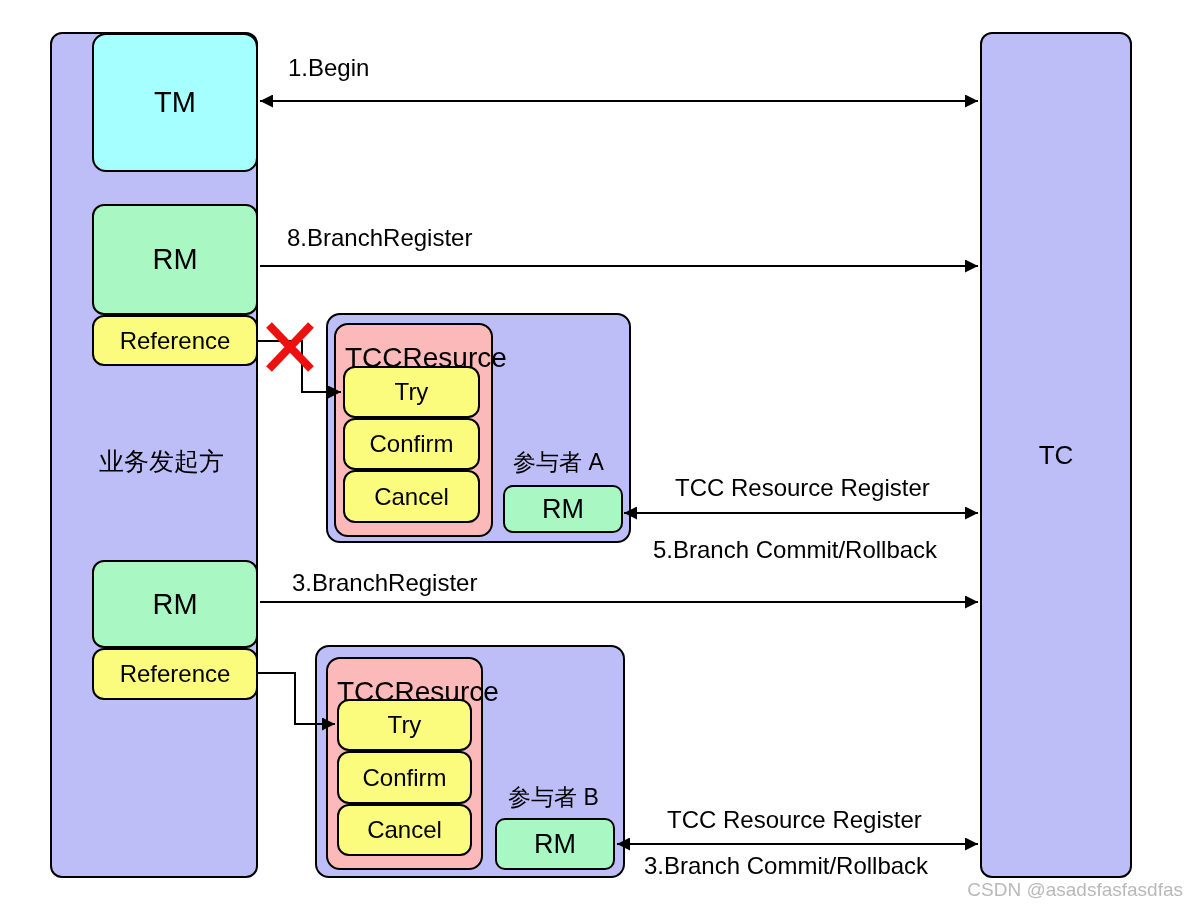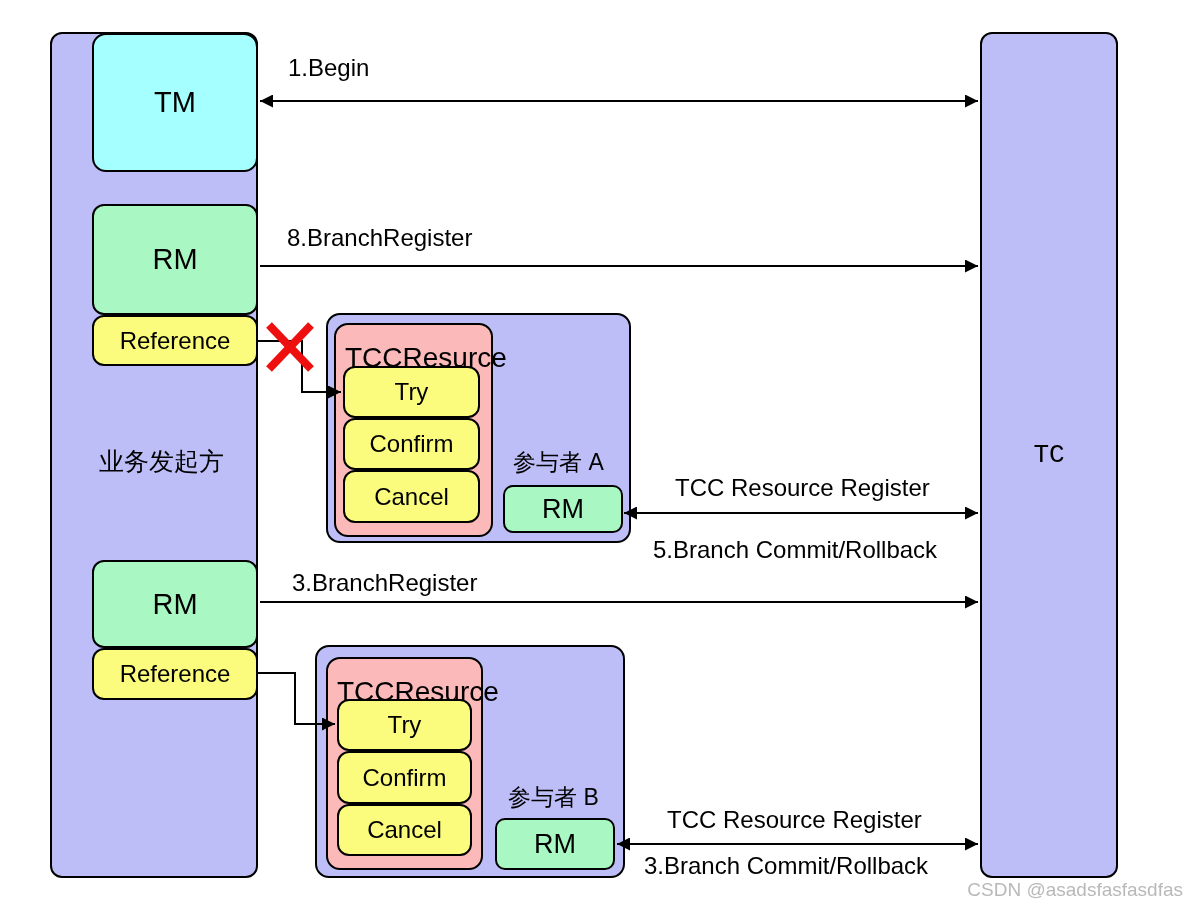--- a/index.html
+++ b/index.html
@@ -94,21 +94,21 @@
     <span>Confirm</span>
   </div>
   <div class="node yellow f24" style="left:337px; top:804px; width:135px; height:52px;">
     <span>Cancel</span>
   </div>
   <div class="container-label f23" style="left:508px; top:782px; font-size:23px;">参与者 B</div>
   <div class="node green f27" style="left:495px; top:818px; width:120px; height:52px; border-radius:10px;">
     <span>RM</span>
   </div>
 
-  <div class="node lavender f26" style="left:980px; top:32px; width:138px; height:846px;font-family:Liberation Mono, monospace;">
+  <div class="node lavender f26" style="left:980px; top:32px; width:152px; height:846px;">
     <span>TC</span>
   </div>
 
   <div class="msg" style="left:288px; top:54px;">1.Begin</div>
   <div class="msg" style="left:287px; top:224px;">8.BranchRegister</div>
   <div class="msg" style="left:292px; top:569px;">3.BranchRegister</div>
   <div class="msg" style="left:675px; top:474px;">TCC Resource Register</div>
   <div class="msg" style="left:653px; top:536px;">5.Branch Commit/Rollback</div>
   <div class="msg" style="left:667px; top:806px;">TCC Resource Register</div>
   <div class="msg" style="left:644px; top:852px;">3.Branch Commit/Rollback</div>

